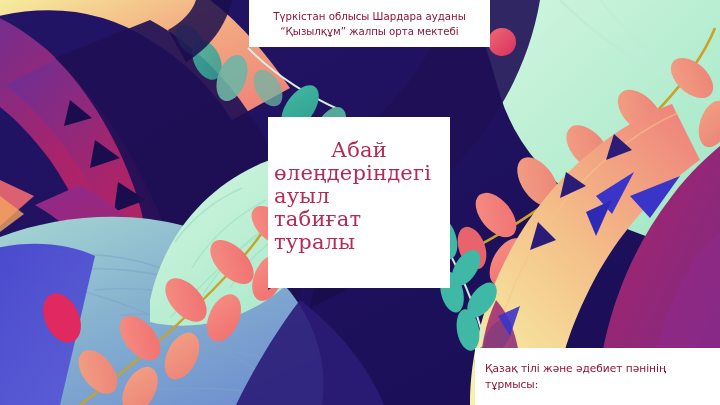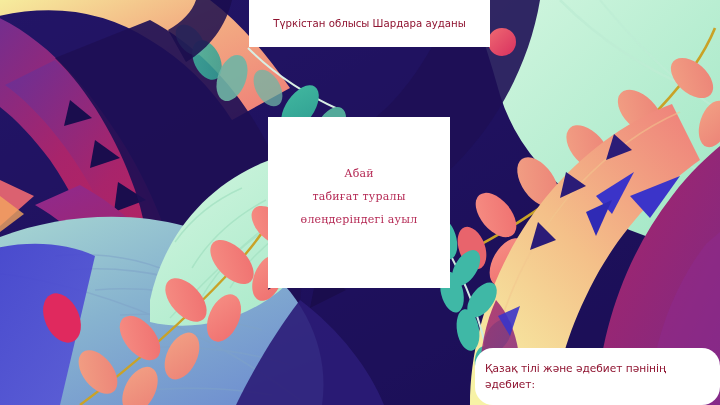--- a/index.html
+++ b/index.html
@@ -51,35 +51,34 @@
   #panel-title {
     left: 268px;
     top: 117px;
     width: 182px;
     height: 171px;
     align-items: center;
     padding: 10px 6px 22px 6px;
   }
   #panel-title .ttl {
     font-family: "DejaVu Serif", serif;
-    font-size: 11px;
+    font-size: 21px;
     line-height: 23px;
     color: #b52a55;
     text-align: left;
     letter-spacing: .2px;
   }
   #panel-teacher {
     left: 475px;
     top: 348px;
     width: 245px;
     height: 57px;
     align-items: flex-start;
     padding: 5px 0 5px 10px;
     justify-content: center;
-    border-radius: 18px;
   }
   #panel-teacher .line {
     font-family: "DejaVu Sans", sans-serif;
     font-size: 10.6px;
     line-height: 15.5px;
     color: #8f1330;
     text-align: left;
     white-space: nowrap;
   }
 </style>
@@ -277,26 +276,27 @@
     <path d="M0,180 L34,196 L0,226 Z" fill="#ef6a72" opacity="0.9"></path>
     <path d="M0,196 L24,214 L0,232 Z" fill="#f2a55f" opacity="0.8"></path>
 
     <circle cx="502" cy="42" r="14" fill="url(#gPinkTop)"></circle>
 
     <path d="M196,0 L232,0 C226,26 210,48 186,62 L168,30 C182,22 192,12 196,0 Z" fill="#1a0d4d" opacity="0.85"></path>
   </svg>
 
   <div class="panel" id="panel-school">
     <div class="line">Түркістан облысы Шардара ауданы</div>
+    <div class="line">“Қызылқұм” жалпы орта мектебі</div>
   </div>
 
   <div class="panel" id="panel-title">
     <div class="ttl">Абай</div>
+    <div class="ttl">өлеңдеріндегі ауыл</div>
     <div class="ttl">табиғат туралы</div>
-    <div class="ttl">өлеңдеріндегі ауыл</div>
   </div>
 
   <div class="panel" id="panel-teacher">
     <div class="line">Қазақ тілі және әдебиет пәнінің</div>
-    <div class="line">әдебиет:</div>
+    <div class="line">тұрмысы:</div>
   </div>
 
 </div>
 
 </body></html>

